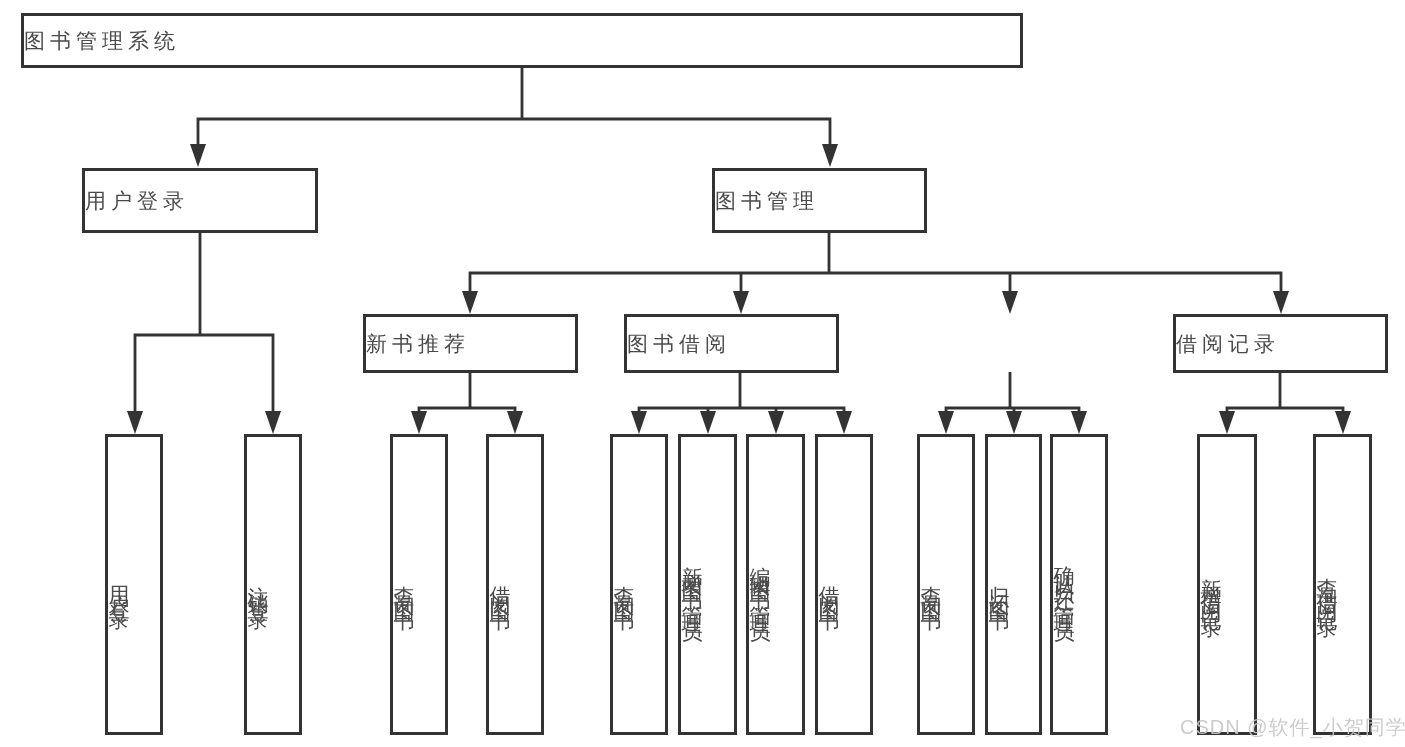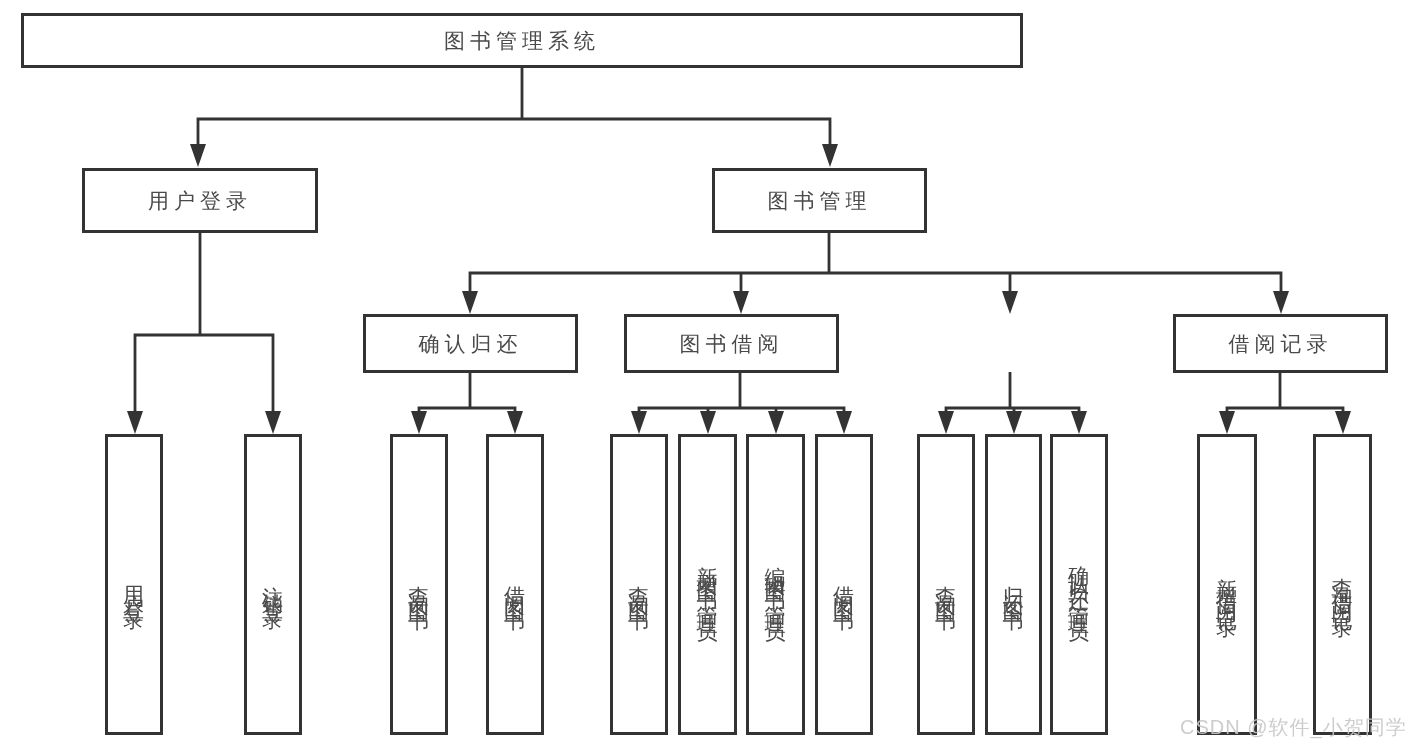--- a/index.html
+++ b/index.html
@@ -12,21 +12,21 @@
   }
   svg.connectors{
     position:absolute;left:0;top:0;width:1405px;height:747px;
     pointer-events:none;
   }
   .box{
     position:absolute;
     box-sizing:border-box;
     border:3px solid #333333;
     background:#ffffff;
-    display:flex;align-items:center;justify-content:center;
+    display:flex;align-items:center;
     color:#4a4a4a;
     font-size:21px;
     letter-spacing:5px;
     white-space:nowrap;
   }
   .vbox span{
     writing-mode:vertical-rl;
     text-orientation:mixed;
     letter-spacing:8px;
     line-height:1.1;
@@ -104,21 +104,21 @@
   </div>
 
   <div class="box" style="left:82px;top:168px;width:236px;height:65px">
     <span>用户登录</span>
   </div>
   <div class="box" style="left:712px;top:168px;width:215px;height:65px">
     <span>图书管理</span>
   </div>
 
   <div class="box" style="left:363px;top:314px;width:215px;height:59px">
-    <span>确认归还</span>
+    <span>新书推荐</span>
   </div>
   <div class="box" style="left:624px;top:314px;width:215px;height:59px">
     <span>图书借阅</span>
   </div>
   <div class="box" style="left:1173px;top:314px;width:215px;height:59px">
     <span>借阅记录</span>
   </div>
 
   <div class="box vbox" style="left:105px;top:434px;width:58px;height:301px">
     <span>用户登录</span>

